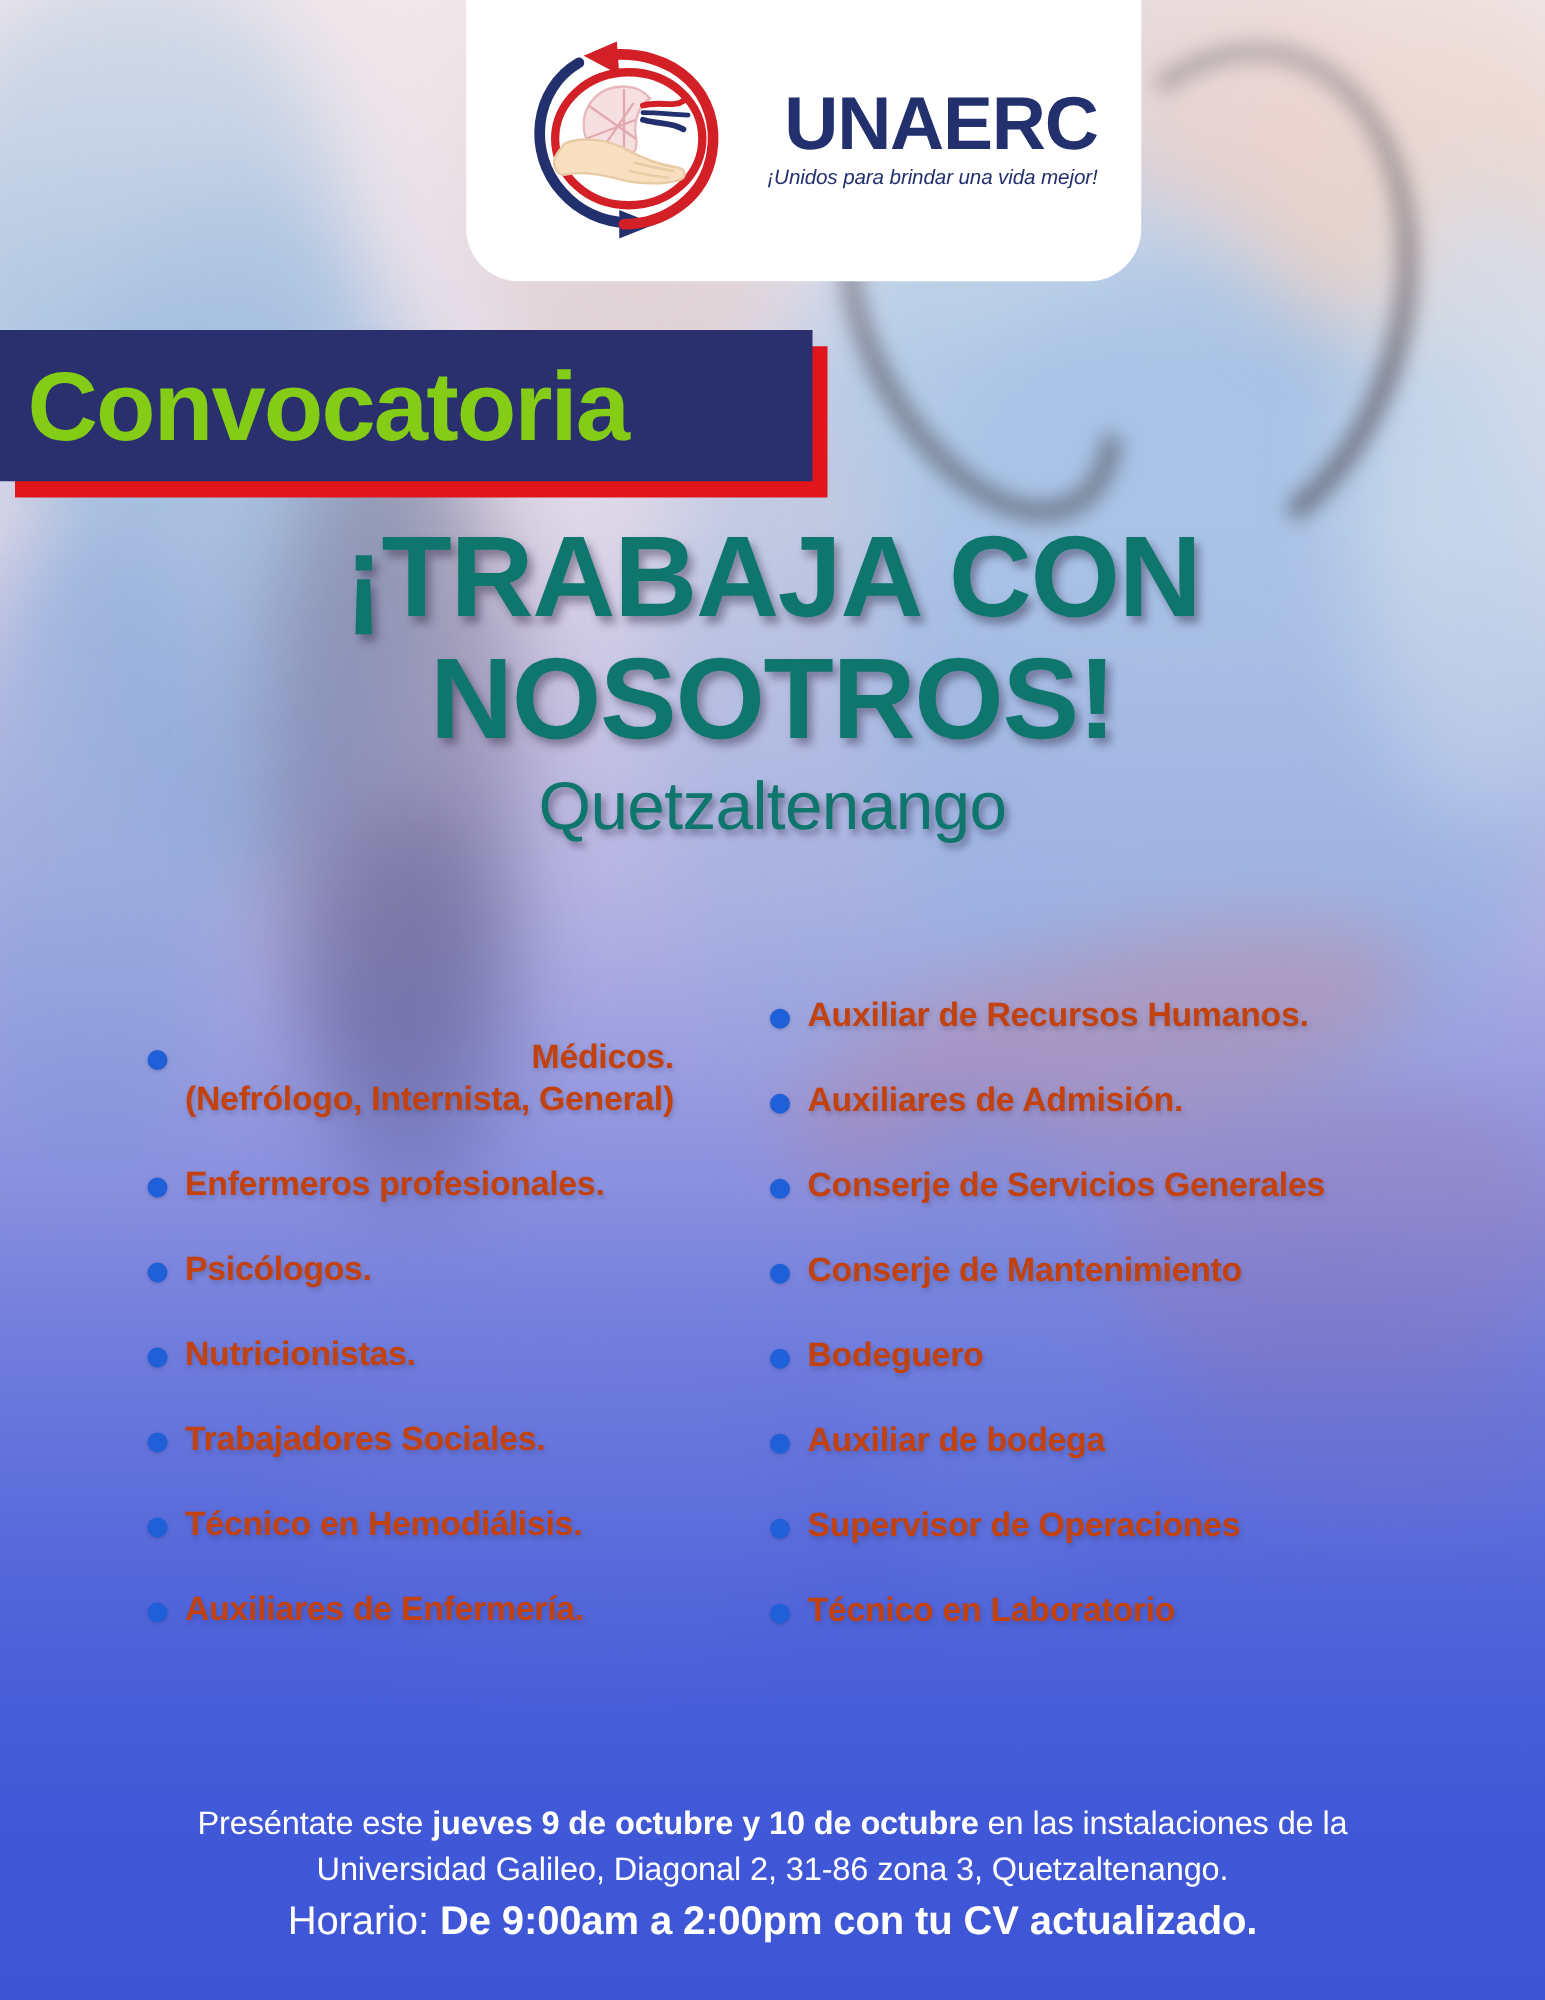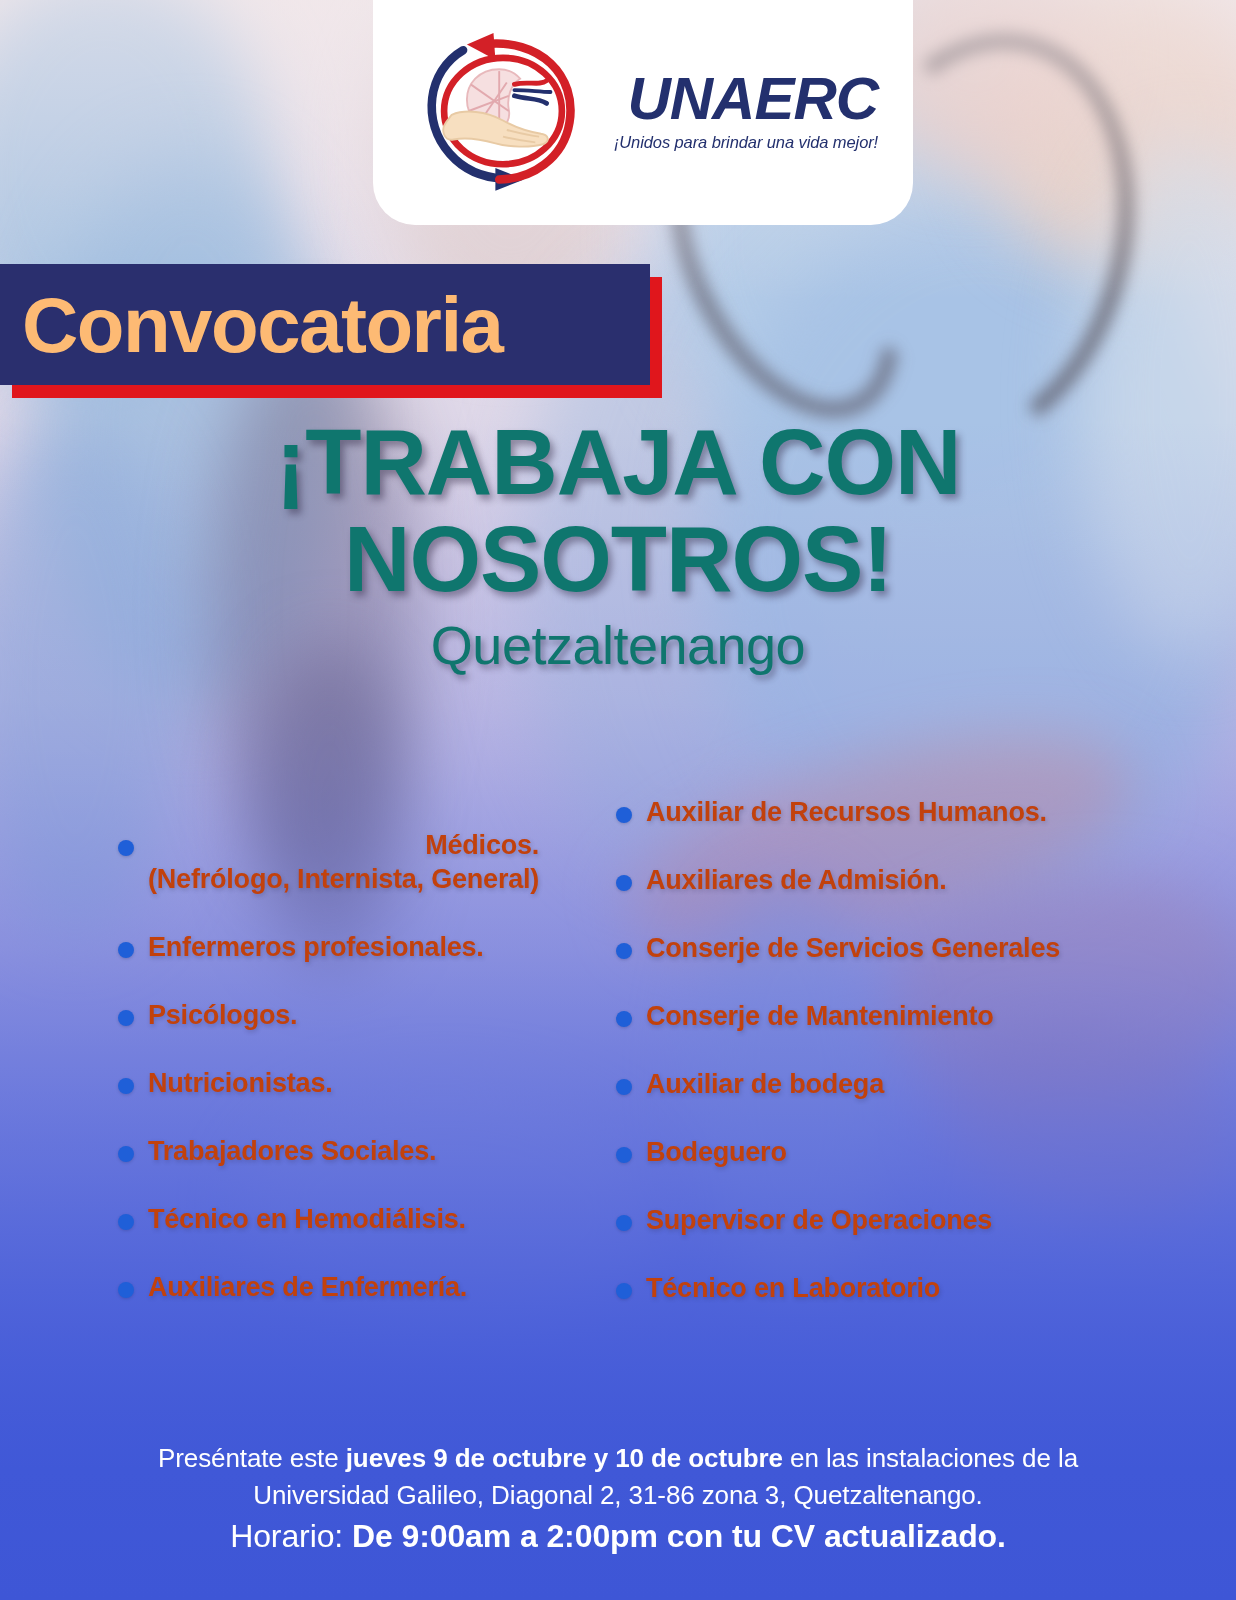--- a/index.html
+++ b/index.html
@@ -82,40 +82,40 @@
   
   .logo-card {
     position:absolute; left:373px; top:-30px; width:540px; height:255px;
     background:#ffffff; border-radius:0 0 42px 42px;
     display:flex; align-items:center; justify-content:center; gap:16px;
     padding-top:26px;
   }
   .logo-mark { width:190px; height:190px; flex:0 0 auto; }
   .logo-type { display:flex; flex-direction:column; align-items:flex-end; }
   .logo-word {
-    font-size:60px; font-weight:bold; font-style:italic; letter-spacing:-1px;
+    font-size:60px; font-weight:bold; letter-spacing:-1px;
     color:#23306e; line-height:1; font-family:"Liberation Sans", sans-serif;
   }
   .logo-tag {
     font-size:16.5px; font-style:italic; color:#23306e;
     margin-top:4px; letter-spacing:-.1px;
   }
 
   
   .conv-wrap { position:absolute; left:0; top:264px; }
   .conv-shadow {
     position:absolute; left:12px; top:13px; width:650px; height:121px;
     background:#e0161c;
   }
   .conv-bar {
     position:relative; width:650px; height:121px; background:#2a2f6e;
     display:flex; align-items:center;
   }
   .conv-text {
-    color:#fdba74; font-size:78px; font-weight:bold; letter-spacing:-1.5px;
+    color:#84cc16; font-size:78px; font-weight:bold; letter-spacing:-1.5px;
     padding-left:22px; line-height:1;
   }
 
   
   .headline {
     position:absolute; left:0; right:0; top:418px;
     text-align:center; color:#0f766e;
   }
   .hl-1, .hl-2 {
     font-size:92px; font-weight:bold; line-height:.97; letter-spacing:-1px;
@@ -279,25 +279,25 @@
         <div class="job">
           <span class="dot"></span>
           <div class="job-text">Conserje de Servicios Generales</div>
         </div>
         <div class="job">
           <span class="dot"></span>
           <div class="job-text">Conserje de Mantenimiento</div>
         </div>
         <div class="job">
           <span class="dot"></span>
+          <div class="job-text">Bodeguero</div>
+        </div>
+        <div class="job">
+          <span class="dot"></span>
           <div class="job-text">Auxiliar de bodega</div>
-        </div>
-        <div class="job">
-          <span class="dot"></span>
-          <div class="job-text">Bodeguero</div>
         </div>
         <div class="job">
           <span class="dot"></span>
           <div class="job-text">Supervisor de Operaciones</div>
         </div>
         <div class="job">
           <span class="dot"></span>
           <div class="job-text">Técnico en Laboratorio</div>
         </div>
       </div>

